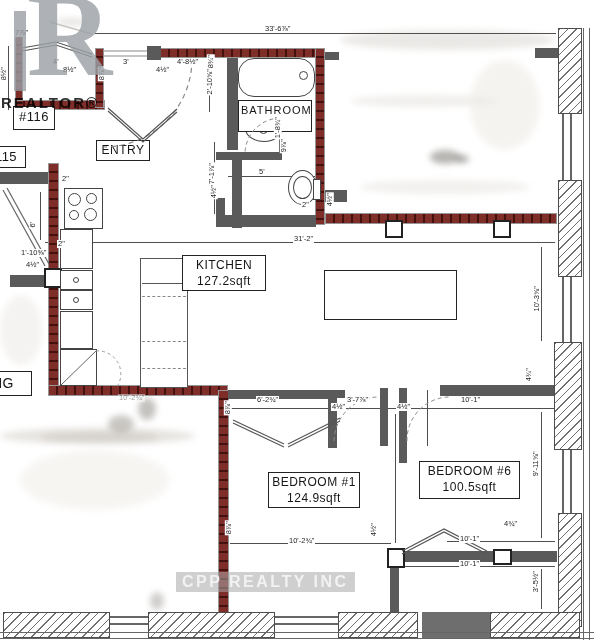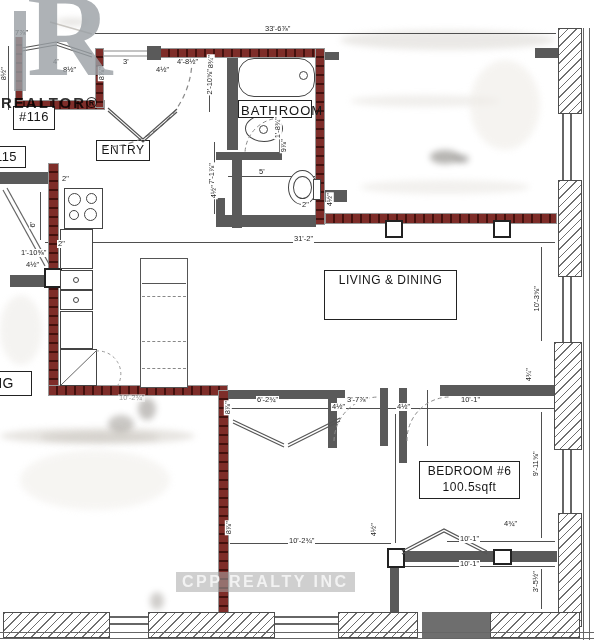--- a/index.html
+++ b/index.html
@@ -194,25 +194,32 @@
   </div>
   <div class="lbl" style="left:-14px;top:146px;width:40px;height:22px;font-size:13px">
     <span>115</span>
   </div>
   <div class="lbl" style="left:-26px;top:371px;width:58px;height:25px;font-size:14px">
     <span>NG</span>
   </div>
   <div class="lbl" style="left:96px;top:140px;width:54px;height:21px;font-size:12px">
     <span>ENTRY</span>
   </div>
-  <div class="lbl" style="left:238px;top:100px;width:74px;height:18px;font-size:13px;letter-spacing:1px">
+  <div class="lbl" style="left:238px;top:100px;width:74px;height:32px;font-size:11px;letter-spacing:1px">
     <span>BATHROOM</span>
   </div>
+  <div class="lbl" style="left:182px;top:255px;width:84px;height:36px">
+    <div>KITCHEN</div>
+    <div>127.2sqft</div>
+  </div>
   <div class="lbl" style="left:324px;top:270px;width:133px;height:50px">
-    <div>LIVING &amp; DINING</div>
+  </div>
+  <div class="lbl" style="left:268px;top:472px;width:92px;height:36px">
+    <div>BEDROOM #1</div>
+    <div>124.9sqft</div>
   </div>
   <div class="lbl" style="left:419px;top:461px;width:101px;height:38px">
     <div>BEDROOM #6</div>
     <div>100.5sqft</div>
   </div>
 
   <div id="dims">
       <span class="dim" style="left: 264px; top: 25px;">33'-6⅞"</span>
       <span class="dim" style="left: 14px; top: 29px;">7⅞"</span>
       <span class="dim rot" style="left: -4px; top: 70px;">8½"</span>

